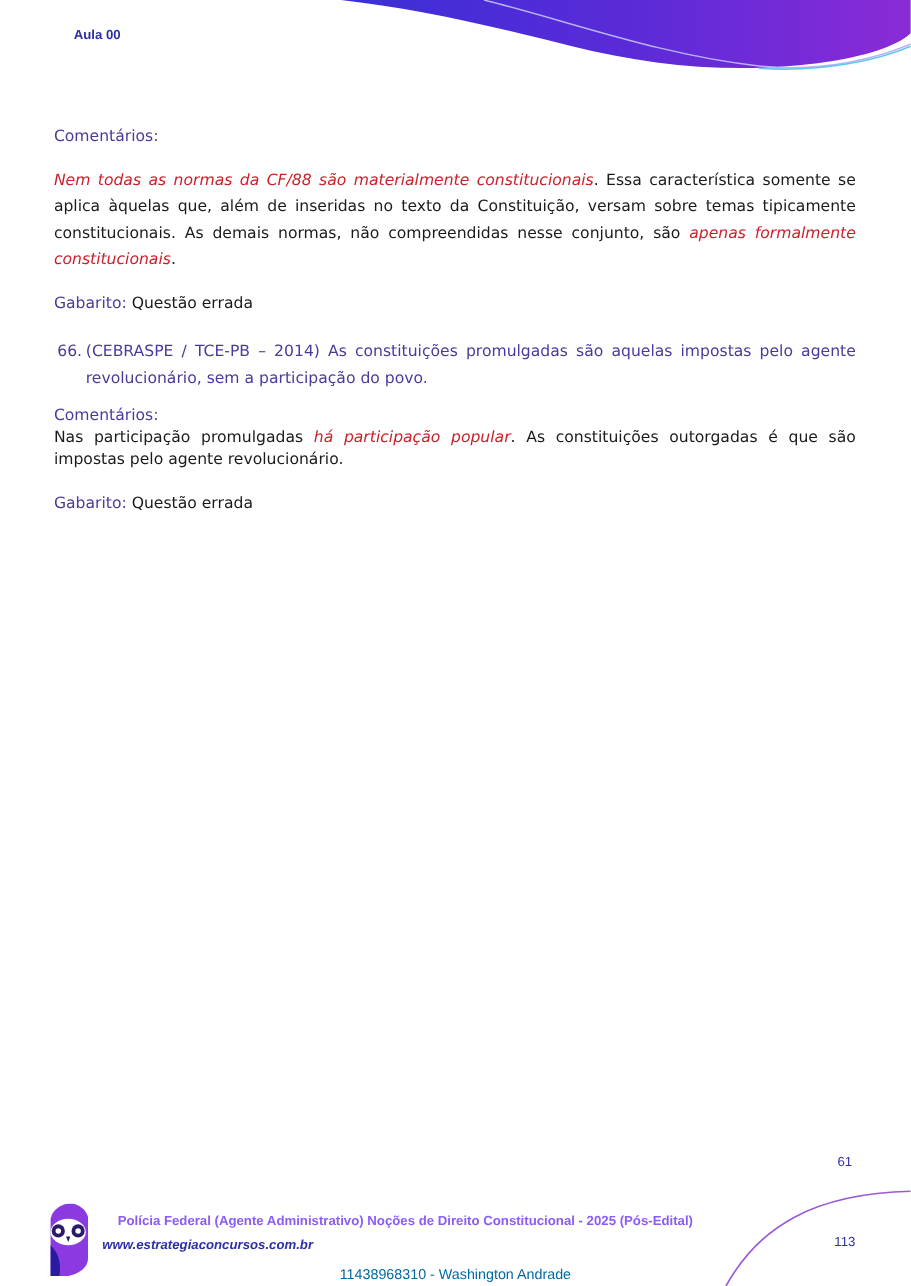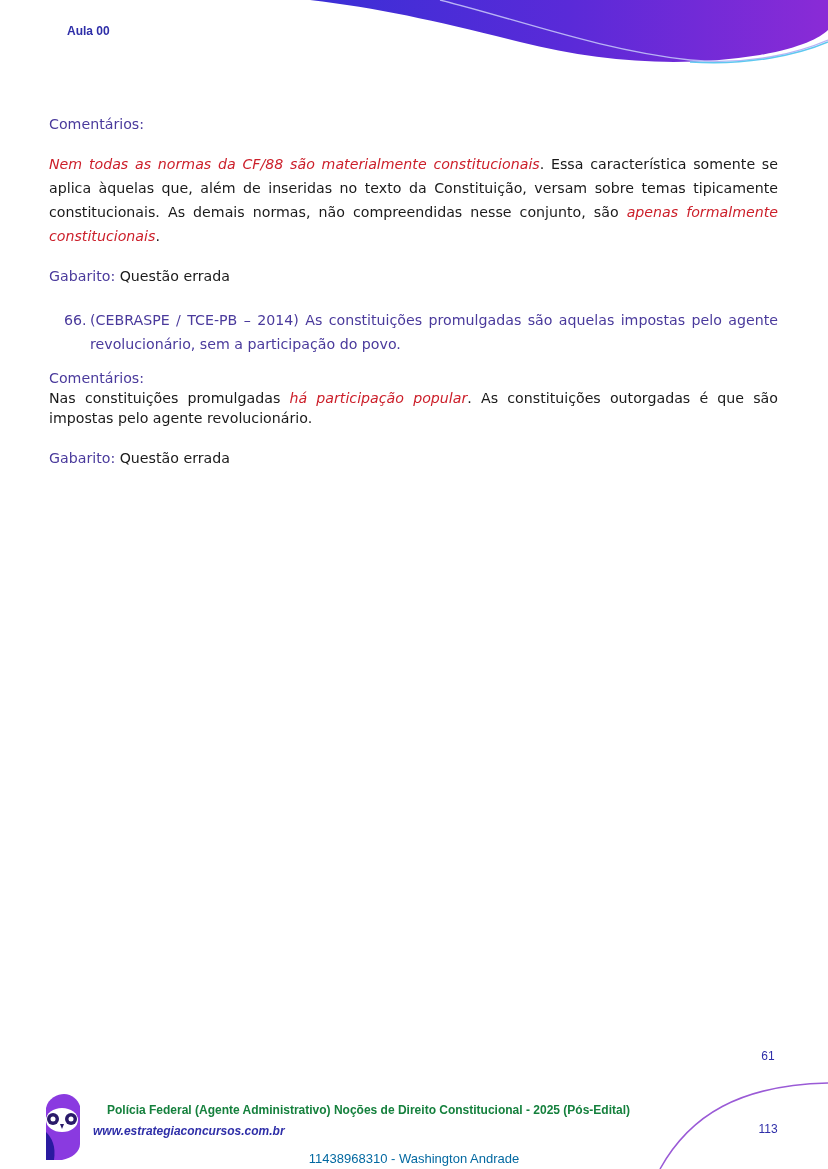--- a/index.html
+++ b/index.html
@@ -6,25 +6,25 @@
   body { width: 828px; height: 1169px; position: relative; overflow: hidden; font-family: "DejaVu Sans", sans-serif; }
   .header-wave { position: absolute; top: 0; left: 0; width: 828px; height: 70px; }
   .header-text { position: absolute; left: 67px; top: 22px; font-family: "Liberation Sans", sans-serif; font-weight: bold; font-size: 12px; color: #2e2ea8; line-height: 19px; }
   .content { position: absolute; left: 49px; top: 96px; width: 729px; font-family: "DejaVu Sans", sans-serif; font-size: 14.2px; line-height: 24px; color: #1a1a1a; }
   .q-text { color: #4a3a9c; text-align: justify; }
   .indent { padding-left: 29px; }
   .label { color: #4a3a9c; }
   .red { color: #cc1f2a; font-style: italic; }
   .justify { text-align: justify; }
   .block { margin: 0; }
-  .q-item { display: flex; margin-left: 12px; }
+  .q-item { display: flex; }
   .q-num { width: 29px; flex: 0 0 29px; color: #4a3a9c; padding-left: 3px; box-sizing: border-box; }
   .q-body { flex: 1; color: #4a3a9c; text-align: justify; }
   .footer-logo { position: absolute; left: 42px; top: 1094px; width: 40px; height: 66px; }
-  .footer-title { position: absolute; left: 107px; top: 1103px; font-family: "Liberation Sans", sans-serif; font-weight: bold; font-size: 12px; color: #15803d; }
+  .footer-title { position: absolute; left: 107px; top: 1103px; font-family: "Liberation Sans", sans-serif; font-weight: bold; font-size: 12px; color: #8b5cf6; }
   .footer-url { position: absolute; left: 93px; top: 1124px; font-family: "Liberation Sans", sans-serif; font-weight: bold; font-style: italic; font-size: 12px; color: #2e2ea8; }
   .footer-user { position: absolute; left: 0; width: 828px; top: 1151px; text-align: center; font-family: "Liberation Sans", sans-serif; font-size: 13px; color: #0369a1; }
   .page-num { position: absolute; left: 740px; width: 56px; text-align: center; font-family: "Liberation Sans", sans-serif; font-size: 12px; color: #2e2ea8; }
   .footer-arc { position: absolute; left: 640px; top: 1075px; width: 188px; height: 94px; }
 </style>
 </head>
 <body>
 
 <svg class="header-wave" viewBox="0 0 828 70" preserveAspectRatio="none">
   <defs>
@@ -51,21 +51,21 @@
 
   <p class="block" style="margin-top:16px;"><span class="label">Gabarito:</span> <span>Questão errada</span></p>
 
   <div class="q-item" style="margin-top:20px;">
     <span class="q-num">66.</span>
     <span class="q-body">(CEBRASPE / TCE-PB – 2014) As constituições promulgadas são aquelas impostas pelo agente revolucionário, sem a participação do povo.</span>
   </div>
 
   <p class="block label" style="margin-top:12px; line-height:20px;">Comentários:</p>
 
-  <p class="block justify" style="line-height:20px;"><span>Nas constituições promulgadas </span><span class="red">há participação popular</span><span>. As constituições outorgadas é que são impostas pelo agente revolucionário.</span></p>
+  <p class="block justify" style="line-height:20px;"><span>Nas participação promulgadas </span><span class="red">há participação popular</span><span>. As constituições outorgadas é que são impostas pelo agente revolucionário.</span></p>
 
   <p class="block" style="margin-top:18px;"><span class="label">Gabarito:</span> <span>Questão errada</span></p>
 </div>
 
 <svg class="footer-logo" viewBox="0 0 40 66">
   <path d="M4 14 C 6 4, 16 0, 22 0 C 30 0, 36 6, 38 12 L 38 50 C 38 58, 30 64, 20 66 L 4 66 Z" fill="#8a3ae0"></path>
   <ellipse cx="20" cy="26" rx="16" ry="12" fill="#ffffff"></ellipse>
   <circle cx="11" cy="25" r="6" fill="#2a1a6a"></circle>
   <circle cx="29" cy="25" r="6" fill="#2a1a6a"></circle>
   <circle cx="11" cy="25" r="2.5" fill="#ffffff"></circle>

